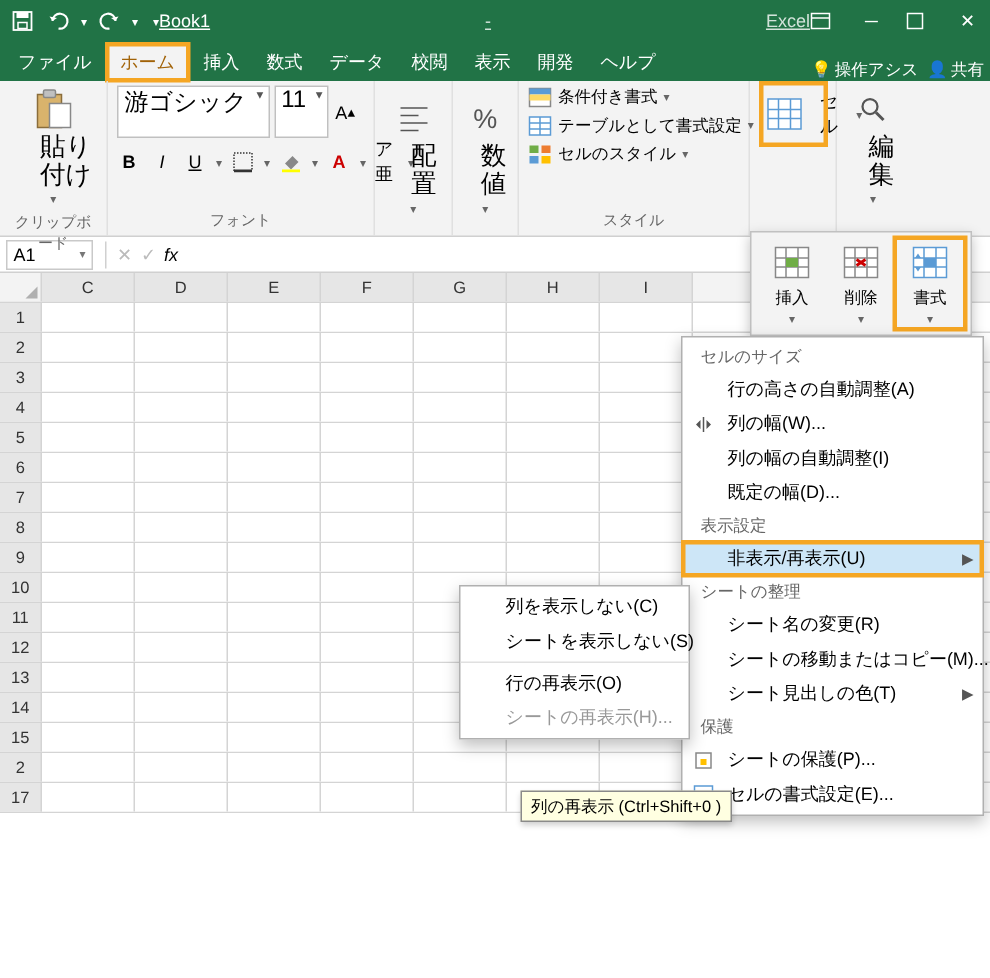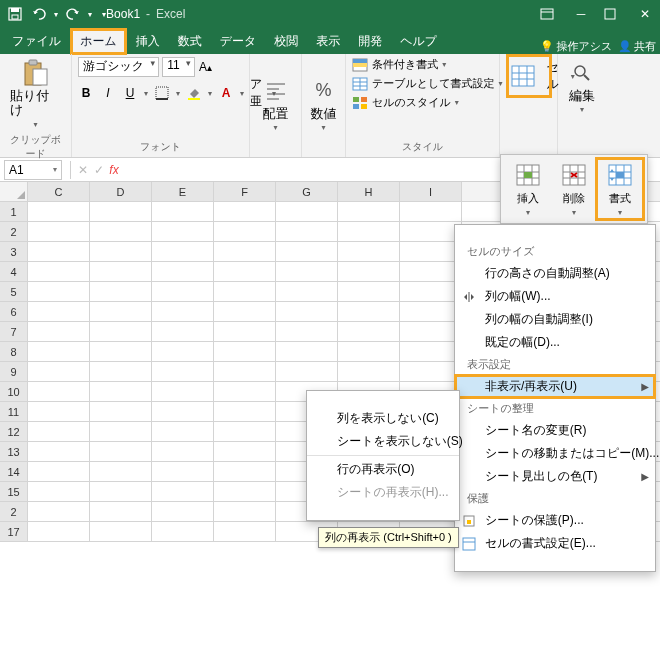--- a/index.html
+++ b/index.html
@@ -2,46 +2,46 @@
 <html><head>
 <meta charset="utf-8">
 <style>
   * { box-sizing: border-box; margin: 0; padding: 0; font-family: "Yu Gothic UI", "Meiryo", sans-serif; }
   body { background: #fff; width: 660px; height: 652px; overflow: hidden; position: relative; font-size: 12px; }
 
   
   .titlebar { height: 28px; background: #217346; color: #fff; display: flex; align-items: center; padding: 0 6px; }
   .qat { display:flex; align-items:center; gap:6px; }
   .qat .qicon { width:18px; height:18px; display:flex; align-items:center; justify-content:center; }
-  .title-center { flex:1; text-align:center; display:flex; justify-content:flex-start; gap:6px; align-items:center; }
+  .title-center { flex:1; text-align:center; display:flex; justify-content:space-between; gap:6px; align-items:center;text-decoration:underline; }
   .title-center .dim { opacity:0.8; }
   .win-btns { display:flex; gap:14px; align-items:center; }
   .win-btns span { display:inline-block; width:18px; text-align:center; }
 
   
   .tabs { height: 26px; background:#217346; color:#fff; display:flex; align-items:flex-end; padding:0 4px; gap:2px; }
   .tab { padding:3px 8px 4px; font-size:12px; cursor:default; white-space:nowrap; }
-  .tab.active { background:#f3f3f3; color:#0f172a; border:1px solid #e0e0e0; border-bottom:none; }
+  .tab.active { background:#f3f3f3; color:#a16207; border:1px solid #e0e0e0; border-bottom:none; }
   .tab.highlight { outline:3px solid #f5a623; outline-offset:-2px; }
   .tabs-right { margin-left:auto; display:flex; align-items:center; gap:6px; font-size:11px; }
   .tabs-right .ricon { display:flex; align-items:center; gap:2px; }
 
   
   .ribbon { background:#f3f3f3; border-bottom:1px solid #d0d0d0; height:104px; display:flex; }
   .group { border-right:1px solid #e0e0e0; display:flex; flex-direction:column; padding:3px 6px 0; position:relative; }
   .group-label { font-size:10px; color:#666; text-align:center; padding:2px 0 3px; border-top:0; }
   .group-body { flex:1; display:flex; align-items:flex-start; gap:4px; }
 
   .big-btn { display:flex; flex-direction:column; align-items:center; gap:2px; padding:2px 4px; }
   .big-btn .ic { width:28px; height:28px; display:flex; align-items:center; justify-content:center; }
-  .big-btn .lbl { font-size:13px; text-align:left; line-height:1.1;font-family:Liberation Serif, serif; }
+  .big-btn .lbl { font-size:17px; text-align:right; line-height:1.1;font-family:Liberation Serif, serif; }
   .drop-tri { font-size:8px; color:#666; }
 
   .font-row { display:flex; align-items:center; gap:3px; }
-  .font-select { border:1px solid #c0c0c0; background:#fff; height:20px; padding:0 14px 0 4px; font-size:12px; min-width:80px; position:relative; }
+  .font-select { border:1px solid #c0c0c0; background:#fff; height:35px; padding:0 14px 0 4px; font-size:16px; min-width:80px; position:relative; }
   .font-select::after { content:"▾"; position:absolute; right:3px; font-size:9px; color:#555; }
   .mini { width:16px; height:16px; display:flex; align-items:center; justify-content:center; font-size:12px; }
   .font-btns { display:flex; gap:6px; margin-top:4px; align-items:center; }
 
   .style-list { display:flex; flex-direction:column; gap:4px; font-size:11px; }
   .style-list div { display:flex; align-items:center; gap:4px; white-space:nowrap; }
 
   .cell-btn-wrap { outline:3px solid #f5a623; padding:2px; }
   .cell-btn { display:flex; flex-direction:row; align-items:center; gap:12px; width:36px; }
 
@@ -49,38 +49,38 @@
   .cells-panel { position:absolute; right:12px; top:154px; background:#f3f3f3; border:1px solid #c0c0c0; box-shadow:0 3px 8px rgba(0,0,0,0.25); padding:4px; display:flex; gap:0; }
   .cells-panel .pbtn { width:46px; display:flex; flex-direction:column; align-items:center; gap:2px; padding:2px 2px; }
   .cells-panel .pbtn .ic { width:28px; height:28px; display:flex; align-items:center; justify-content:center; }
   .cells-panel .pbtn .lbl { font-size:11px; }
   .cells-panel .pbtn.hl { outline:3px solid #f5a623; outline-offset:-1px; }
 
   
   .fbar { height:24px; border-bottom:1px solid #d0d0d0; display:flex; align-items:center; background:#fff; }
   .namebox { width:58px; border:1px solid #c9c9c9; height:20px; margin:0 4px; padding:0 4px; font-size:12px; display:flex; align-items:center; background:#fff; }
   .namebox::after{ content:"▾"; font-size:8px; color:#777; margin-left:auto; }
-  .fbar .fx { width:14px; text-align:center; color:#ef4444; font-style:italic; }
+  .fbar .fx { width:14px; text-align:center; color:#000000; font-style:italic; }
   .fbar .sep { width:1px; height:18px; background:#d0d0d0; margin:0 4px; }
   .fbar .cancel, .fbar .enter { width:16px; text-align:center; color:#bbb; }
   .formula-input { flex:1; height:20px; border:none; outline:none; padding:0 4px; }
 
   
   .grid { position:relative; }
   .colheads { display:flex; height:20px; border-bottom:1px solid #d4d4d4; background:#f3f3f3; }
   .corner { width:28px; border-right:1px solid #d4d4d4; background:#f3f3f3; position:relative; }
   .corner::after { content:""; position:absolute; right:2px; bottom:2px; border-left:8px solid transparent; border-bottom:8px solid #b0b0b0; }
   .colh { flex:0 0 62px; border-right:1px solid #d4d4d4; text-align:center; font-size:11px; color:#333; display:flex; align-items:center; justify-content:center; background:#e6e6e6; }
   .rows { display:flex; flex-direction:column; }
   .row { display:flex; height:20px; border-bottom:1px solid #d4d4d4; }
   .rowh { width:28px; border-right:1px solid #d4d4d4; background:#e6e6e6; text-align:center; font-size:11px; color:#333; display:flex; align-items:center; justify-content:center; }
   .cell { flex:0 0 62px; border-right:1px solid #d4d4d4; background:#fff; }
 
   
-  .menu { position:absolute; background:#fff; border:1px solid #b0b0b0; box-shadow:0 4px 10px rgba(0,0,0,0.25); font-size:12px; padding:16px 0; }
+  .menu { position:absolute; background:#fff; border:1px solid #b0b0b0; box-shadow:0 4px 10px rgba(0,0,0,0.25); font-size:12px; padding:2px 0; }
   .menu .section-title { color:#666; font-size:11px; padding:3px 12px; }
   .menu .sep { height:1px; background:#e0e0e0; margin:2px 0; }
   .menu .item { display:flex; align-items:center; gap:8px; padding:3px 18px 3px 30px; white-space:nowrap; position:relative; }
   .menu .item .ic { position:absolute; left:6px; width:16px; height:16px; display:flex; align-items:center; justify-content:center; }
   .menu .item .arrow { position:absolute; right:6px; font-size:10px; color:#555; }
   .menu .item.hl { outline:3px solid #f5a623; outline-offset:-2px; background:#cde6f7; }
   .menu .item.dim { color:#999; }
 
   .submenu { left:306px; top:390px; width:154px; }
   .submenu .item.hl-orange { outline:3px solid #f5a623; outline-offset:-2px; background:#d4d4d4; }
@@ -632,13 +632,13 @@
     </div>
   <div class="sep"></div>
   <div class="item">
       <span>行の再表示(O)</span>
     </div>
   <div class="item dim">
       <span>シートの再表示(H)...</span>
     </div>
 </div>
 
-<div class="tooltip" style="left:318px; top:527px">列の再表示 (Ctrl+Shift+0 )</div>
+<div class="tooltip" style="left:347px; top:527px">列の再表示 (Ctrl+Shift+0 )</div>
 
 </body></html>

